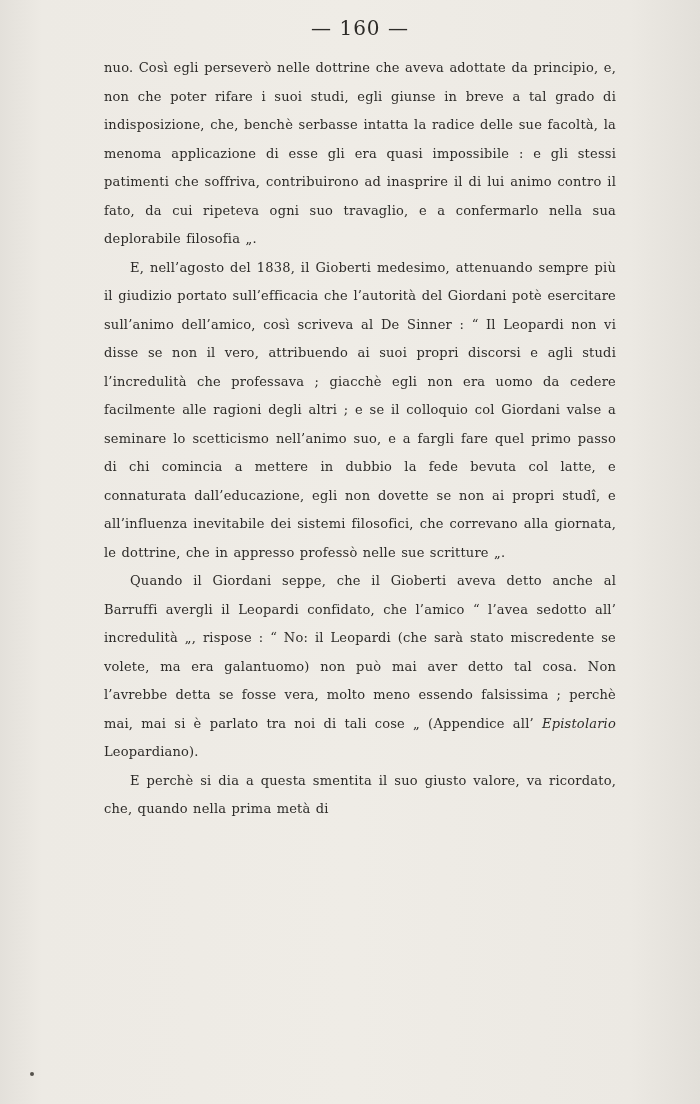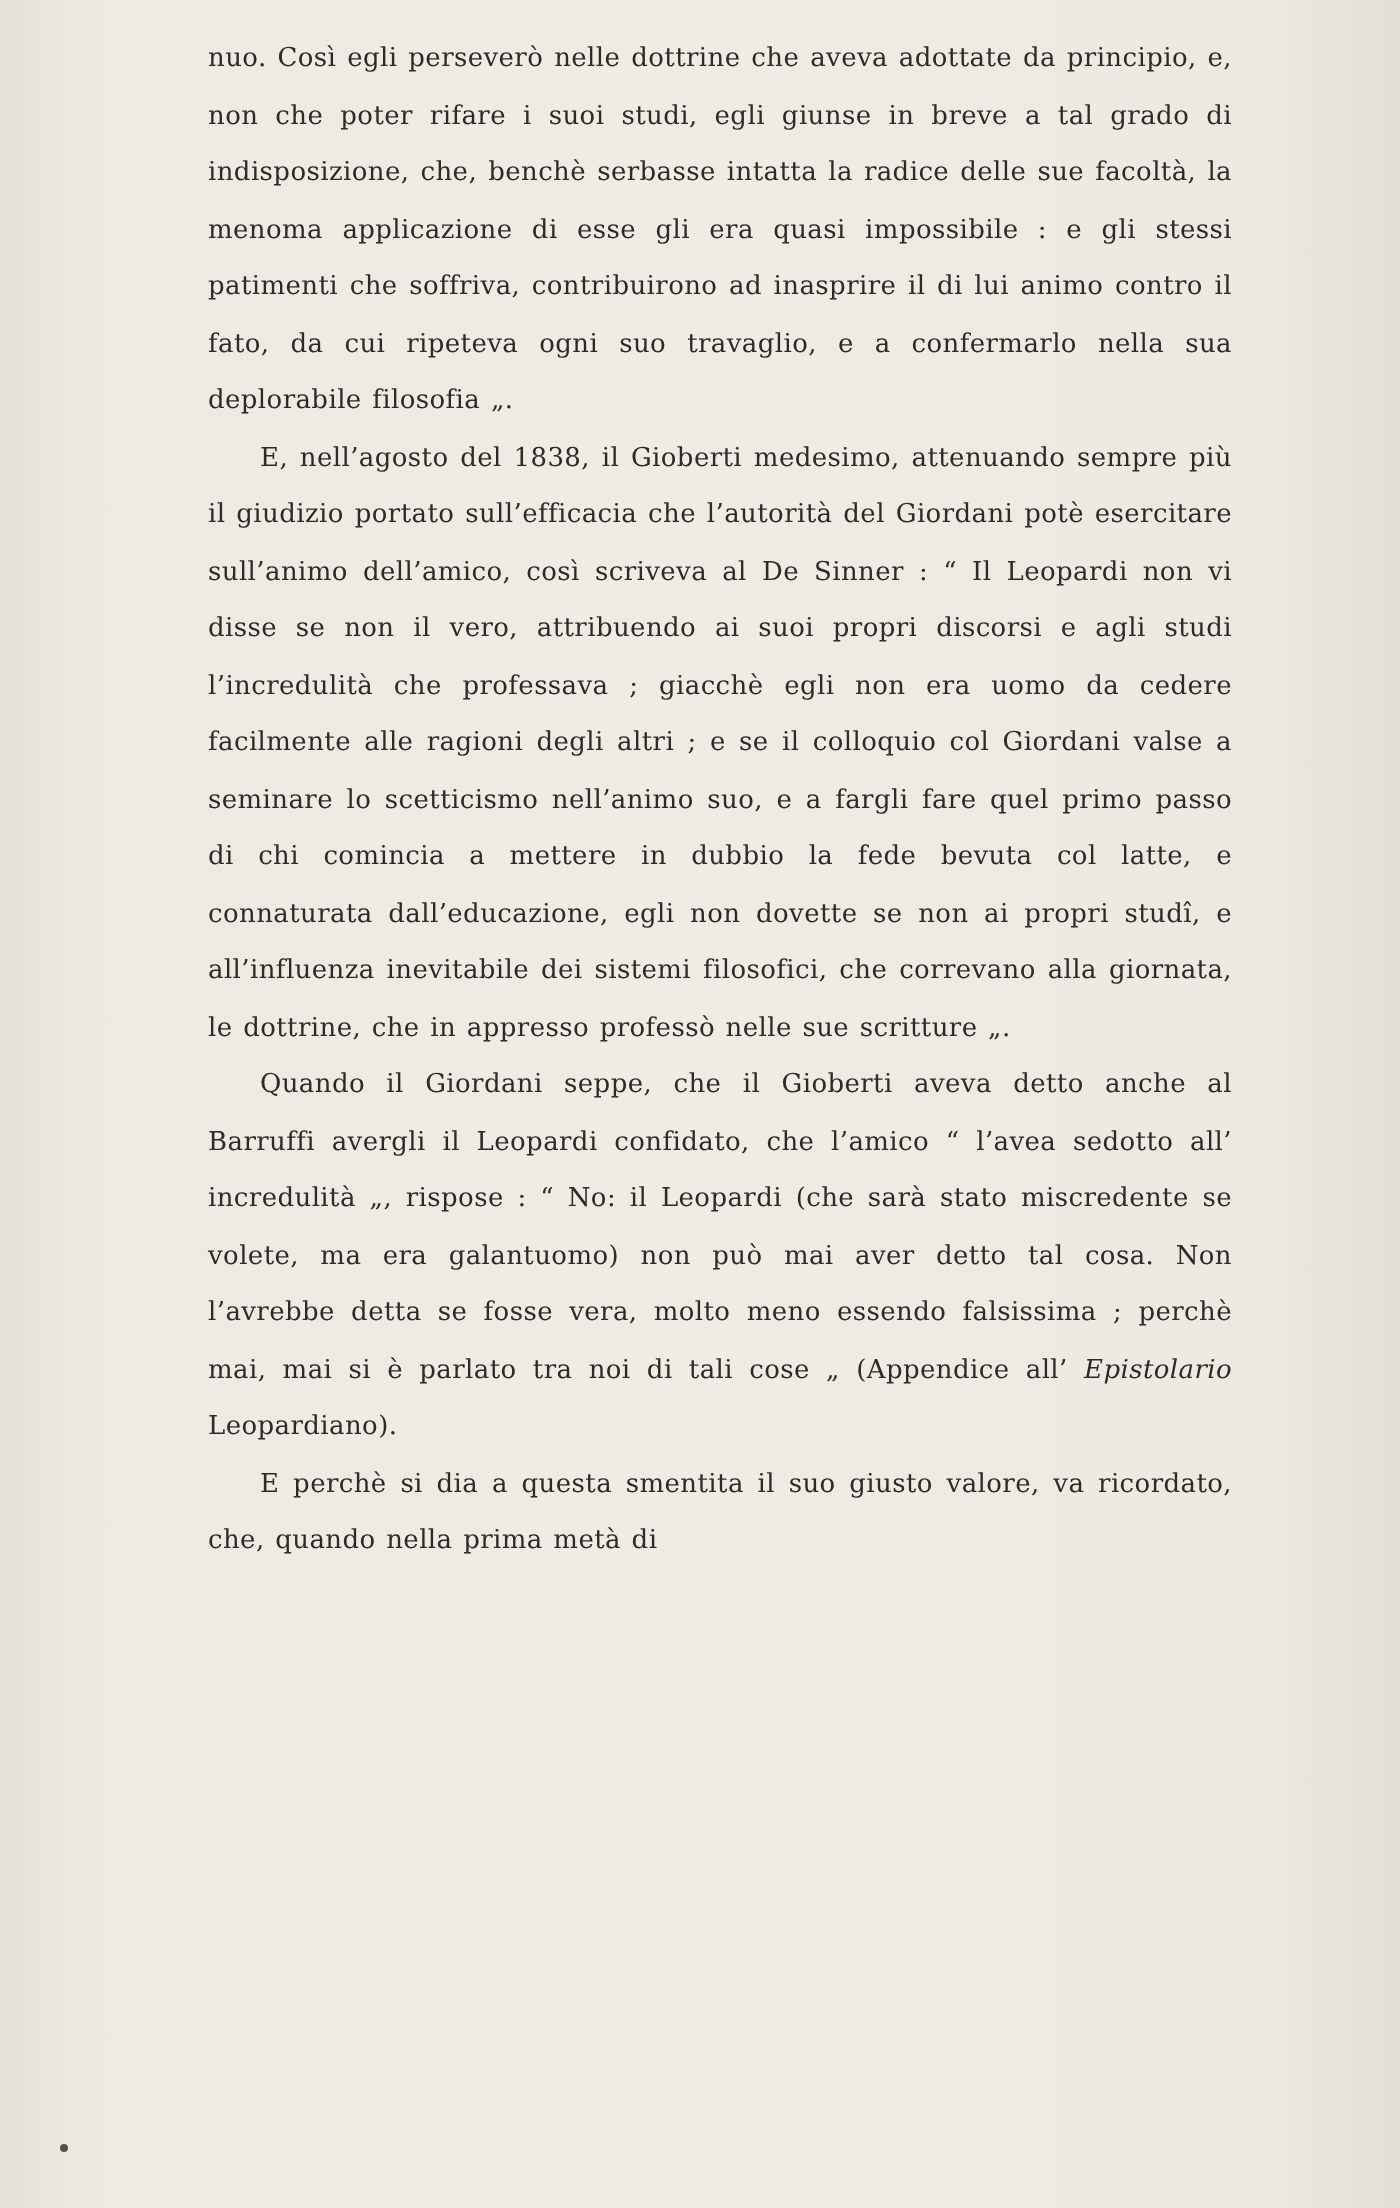--- a/index.html
+++ b/index.html
@@ -60,20 +60,21 @@
     height: 4px;
     border-radius: 50%;
     background: #55524c;
   }
 </style>
 </head>
 <body>
 
 <div class="scan-page">
   <div class="text-block">
+    <div class="page-header">— 160 —</div>
     <div class="body-text">
       <p class="no-indent">nuo.  Così egli perseverò nelle dottrine che aveva adottate da principio, e, non che poter rifare i suoi studi, egli giunse in breve a tal grado di indisposizione, che, benchè serbasse intatta la radice delle sue facoltà, la menoma applicazione di esse gli era quasi impossibile : e gli stessi patimenti che soffriva, contribuirono ad inasprire il di lui animo contro il fato, da cui ripeteva ogni suo travaglio, e a confermarlo nella sua deplorabile filosofia „.</p>
       <p>E, nell’agosto del 1838, il Gioberti medesimo, attenuando sempre più il giudizio portato sull’efficacia che l’autorità del Giordani potè esercitare sull’animo dell’amico, così scriveva al De Sinner : “ Il Leopardi non vi disse se non il vero, attribuendo ai suoi propri discorsi e agli studi l’incredulità che professava ;  giacchè egli non era uomo da cedere facilmente alle ragioni degli altri ; e se il colloquio col Giordani valse a seminare lo scetticismo nell’animo suo, e a fargli fare quel primo passo di chi comincia a mettere in dubbio la fede bevuta col latte, e connaturata dall’educazione, egli non dovette se non ai propri studî, e all’influenza inevitabile dei sistemi filosofici, che correvano alla giornata, le dottrine, che in appresso professò nelle sue scritture „.</p>
       <p><span>Quando il Giordani seppe, che il Gioberti aveva detto anche al Barruffi avergli il Leopardi confidato, che l’amico “ l’avea sedotto all’ incredulità „, rispose : “ No: il Leopardi (che sarà stato miscredente se volete, ma era galantuomo) non può mai aver detto tal cosa.  Non l’avrebbe detta se fosse vera, molto meno essendo falsissima ; perchè mai, mai si è parlato tra noi di tali cose „ (Appendice all’ </span><em>Epistolario</em><span> Leopardiano).</span></p>
       <p>E perchè si dia a questa smentita il suo giusto valore, va ricordato, che, quando nella prima metà di</p>
     </div>
   </div>
   <div class="ink-speck"></div>
 </div>
 

